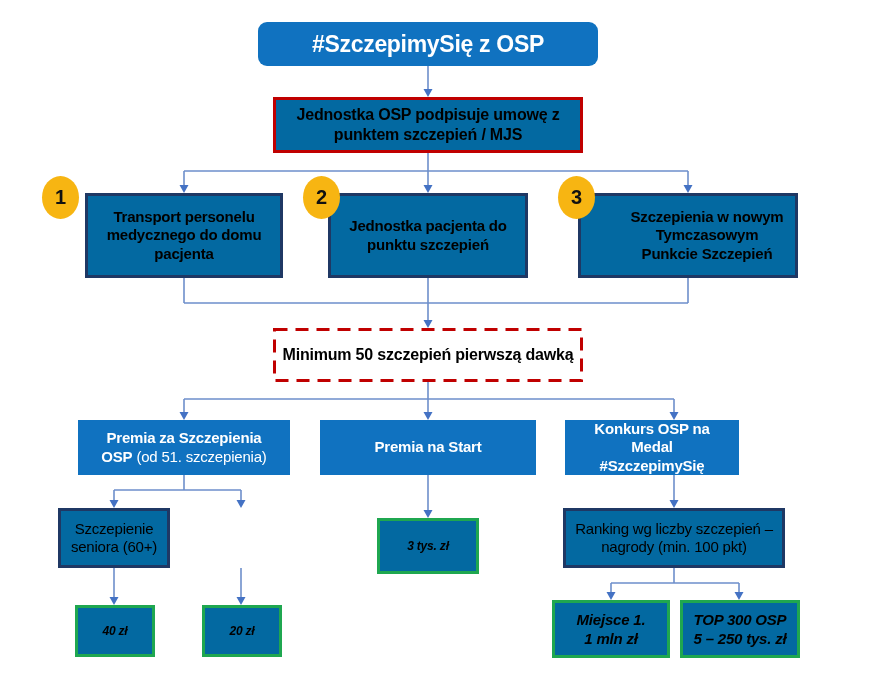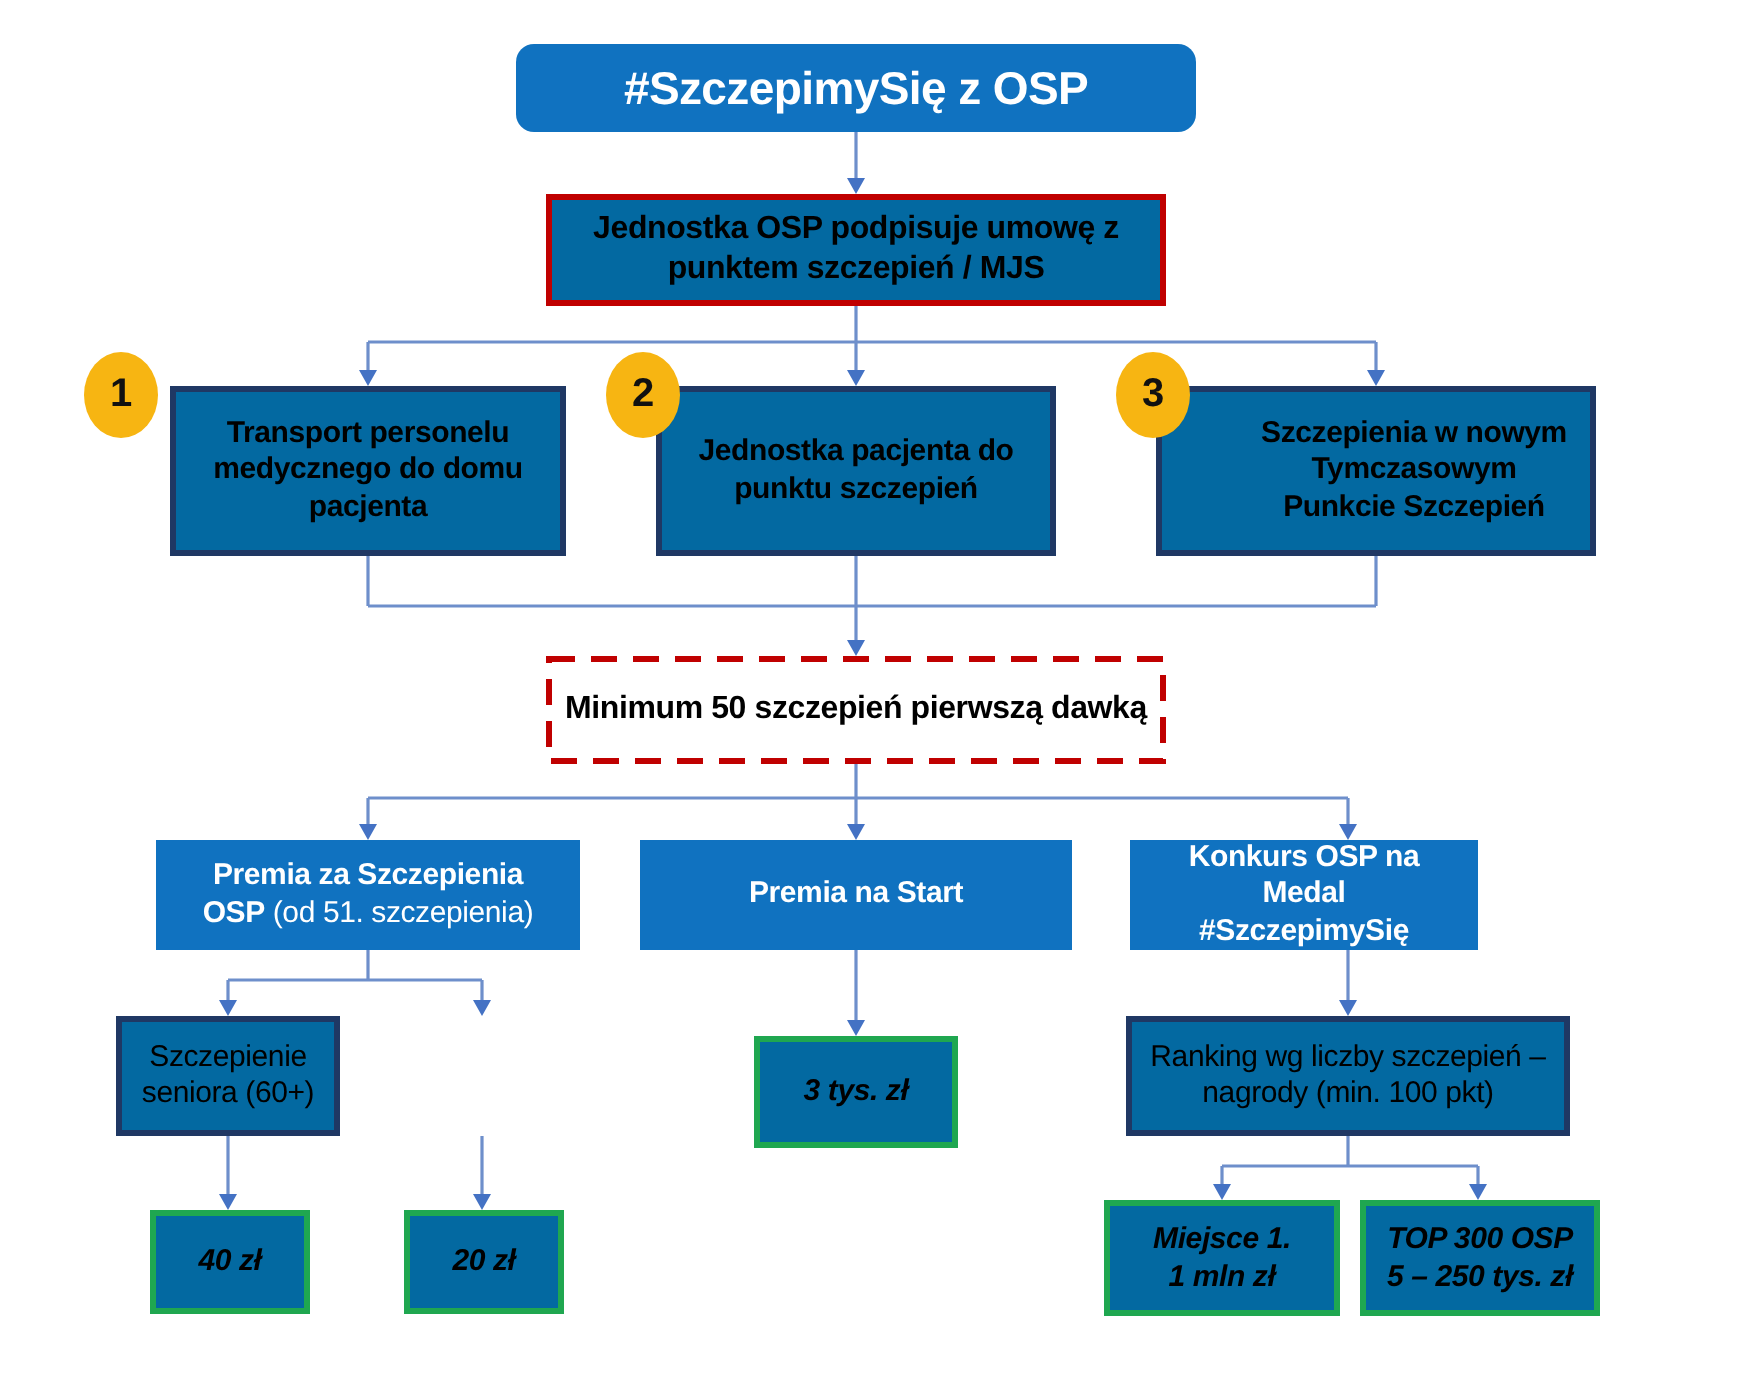--- a/index.html
+++ b/index.html
@@ -47,21 +47,21 @@
   .blue1 { left:78px;  top:420px; width:212px; height:55px; }
   .blue2 { left:320px; top:420px; width:216px; height:55px; }
   .blue3 { left:565px; top:420px; width:174px; height:55px; }
   .blue-box .b { font-weight:bold; }
   .blue-box .n { font-weight:normal; }
   .small-box { font-size:15px; padding:0 4px; }
   .senior { left:58px;  top:508px; width:112px; height:60px; }
   .others { left:185px; top:508px; width:112px; height:60px; }
   .ranking { left:563px; top:508px; width:222px; height:60px; padding:4px 8px; }
   .green-box {
-    border:3px solid #1FA750; font-weight:bold; font-style:italic; font-size:15px;
+    border:3px solid #1FA750; font-weight:bold; font-style:italic; font-size:12px;
   }
   .g40    { left:75px;  top:605px; width:80px;  height:52px; }
   .g20    { left:202px; top:605px; width:80px;  height:52px; }
   .g3tys  { left:377px; top:518px; width:102px; height:56px; }
   .gprize { font-size:15px; line-height:1.3; padding:0; }
   .gfirst { left:552px; top:600px; width:118px; height:58px; }
   .gtop   { left:680px; top:600px; width:120px; height:58px; }
 </style>
 </head>
 <body>

